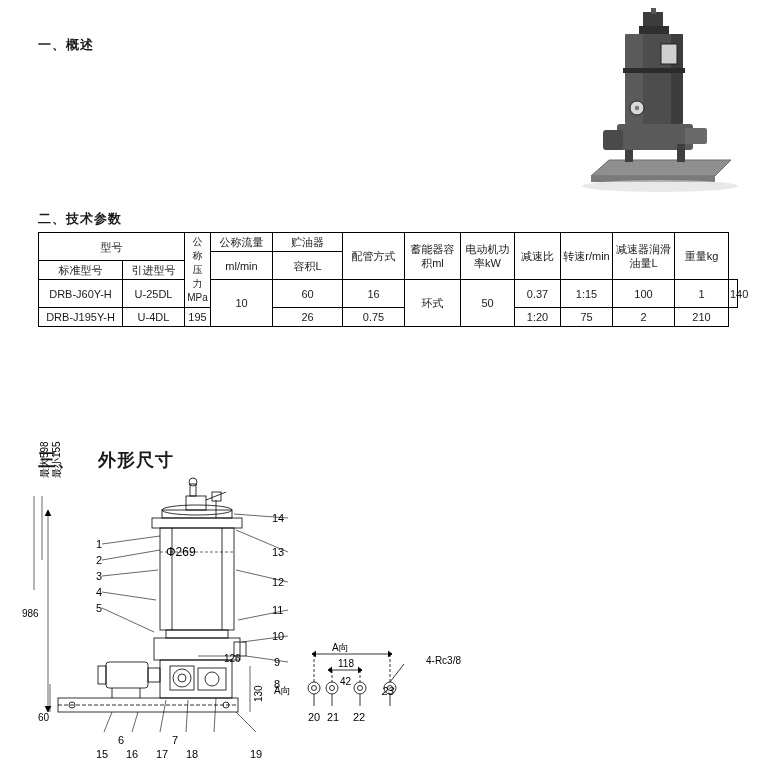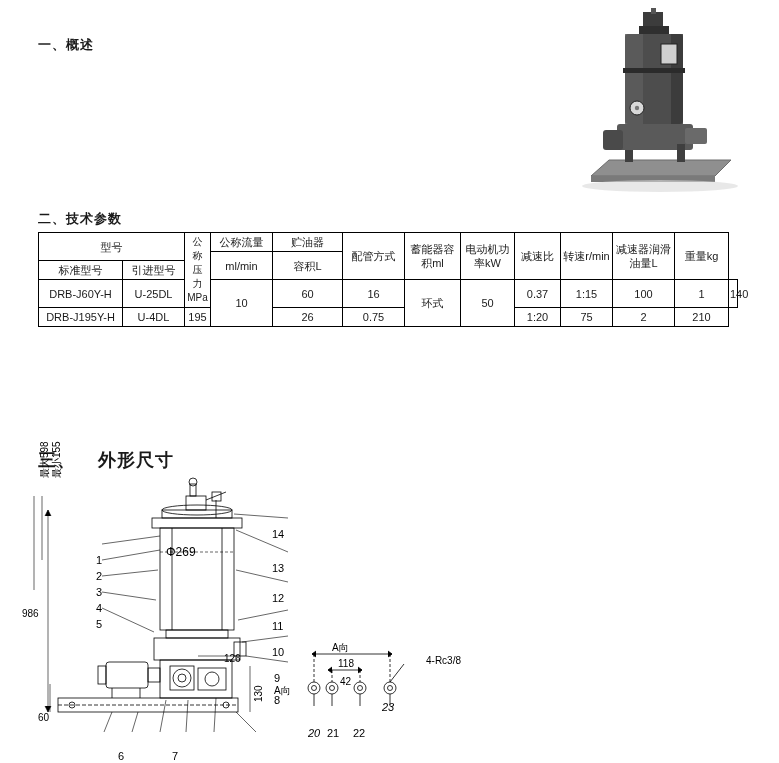--- a/index.html
+++ b/index.html
@@ -121,21 +121,20 @@
   }
   .rot90 {
     transform: rotate(-90deg);
     transform-origin: left top;
     white-space: nowrap;
   }
   .leader-num {
     position: absolute;
     font-size: 11px;
     color: #000;
-    margin-top: 16px;
   }
   svg { display:block; }
 </style>
 </head>
 <body>
 
 <div class="page">
 
   <div class="sec1-title">一、概述</div>
 
@@ -404,18 +403,18 @@
         <line x1="90" y1="64" x2="90" y2="76"></line>
       </g>
     </svg>
   </div>
 
   <div class="dim-text" style="left:332px; top:641px;">A向</div>
   <div class="dim-text" style="left:338px; top:658px;">118</div>
   <div class="dim-text" style="left:340px; top:676px;">42</div>
   <div class="dim-text" style="left:398px; top:655px;margin-left:28px;">4-Rc3/8</div>
 
-  <div class="leader-num" style="left:308px; top:711px;font-style:italic;">20</div>
+  <div class="leader-num" style="left:308px; top:711px;">20</div>
   <div class="leader-num" style="left:327px; top:711px;">21</div>
   <div class="leader-num" style="left:353px; top:711px;">22</div>
   <div class="leader-num" style="left:382px; top:685px;font-style:italic;">23</div>
 
 </div>
 
 </body></html>

